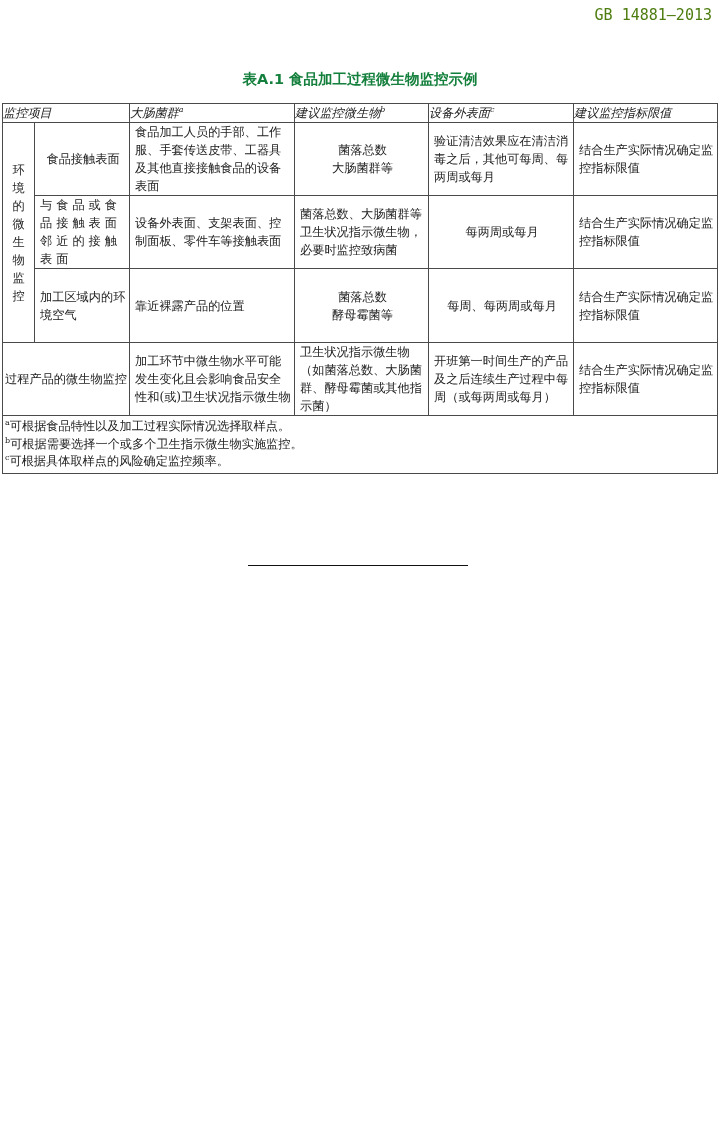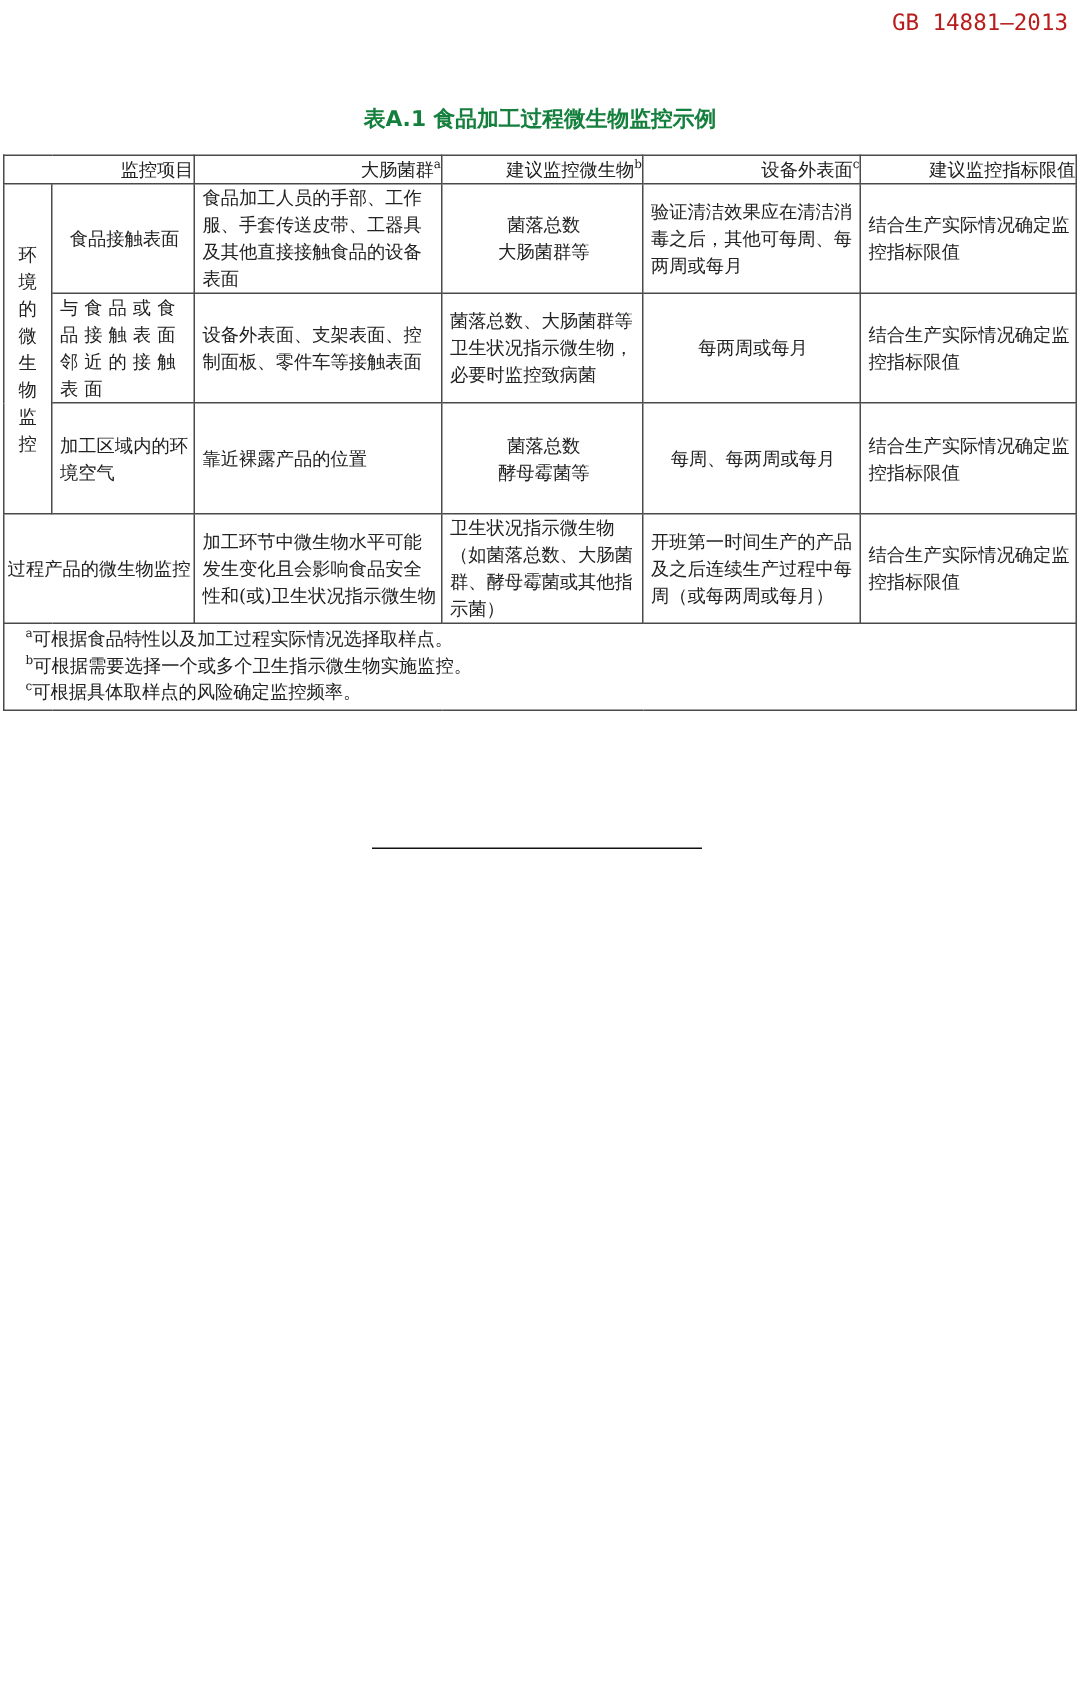--- a/index.html
+++ b/index.html
@@ -4,48 +4,48 @@
 <style>
   html, body { margin: 0; padding: 0; background: #ffffff; }
   body {
     width: 720px; height: 1131px; position: relative; overflow: hidden;
     font-family: "DejaVu Serif", "Liberation Serif", serif;
     color: #1a1a1a;
   }
   .std-no {
     position: absolute; top: 6px; right: 8px;
     font-family: "DejaVu Sans Mono", "Liberation Mono", monospace;
-    font-size: 15px; letter-spacing: 0px; color: #b91c1c;
+    font-size: 15px; letter-spacing: 0px; color: #4d7c0f;
   }
   .tbl-title {
     position: absolute; top: 70px; left: 0; width: 720px; text-align: center;
     font-family: "DejaVu Sans", "Liberation Sans", sans-serif;
     font-size: 14.5px; font-weight: bold; color: #15803d;
   }
   table.main {
     position: absolute; top: 103px; left: 2px;
     width: 715px; border-collapse: collapse;
     table-layout: fixed;
     font-size: 12.2px; line-height: 18px;
   }
   table.main td, table.main th {
     border: 1.4px solid #4a4a4a;
     padding: 0 3px 0 5px;
     vertical-align: middle;
     font-weight: normal;
     color: #222;
   }
-  table.main th { text-align: right; height: 18px; padding: 0; }
+  table.main th { text-align: left; height: 18px; padding: 0; font-style: italic; }
   .c { text-align: center; }
   .l { text-align: left; }
   sup { font-size: 8px; vertical-align: super; line-height: 0; }
   .vert { text-align: center; padding: 0 !important; line-height: 18px; }
   .vert span { display: block; }
   .spaced { letter-spacing: 4px; }
-  .fn { padding: 2px 14px !important; line-height: 17.5px; }
+  .fn { padding: 2px 2px !important; line-height: 17.5px; }
   .fn div { white-space: nowrap; }
   .rule {
     position: absolute; top: 565px; left: 248px; width: 220px; height: 0;
     border-top: 1.6px solid #111;
   }
   .page-no {
     position: absolute; top: 1107px; left: 674px;
     font-family: "Liberation Serif", "DejaVu Serif", serif; font-size: 14px; color: #111; margin-top: 40px;
   }
 </style>

